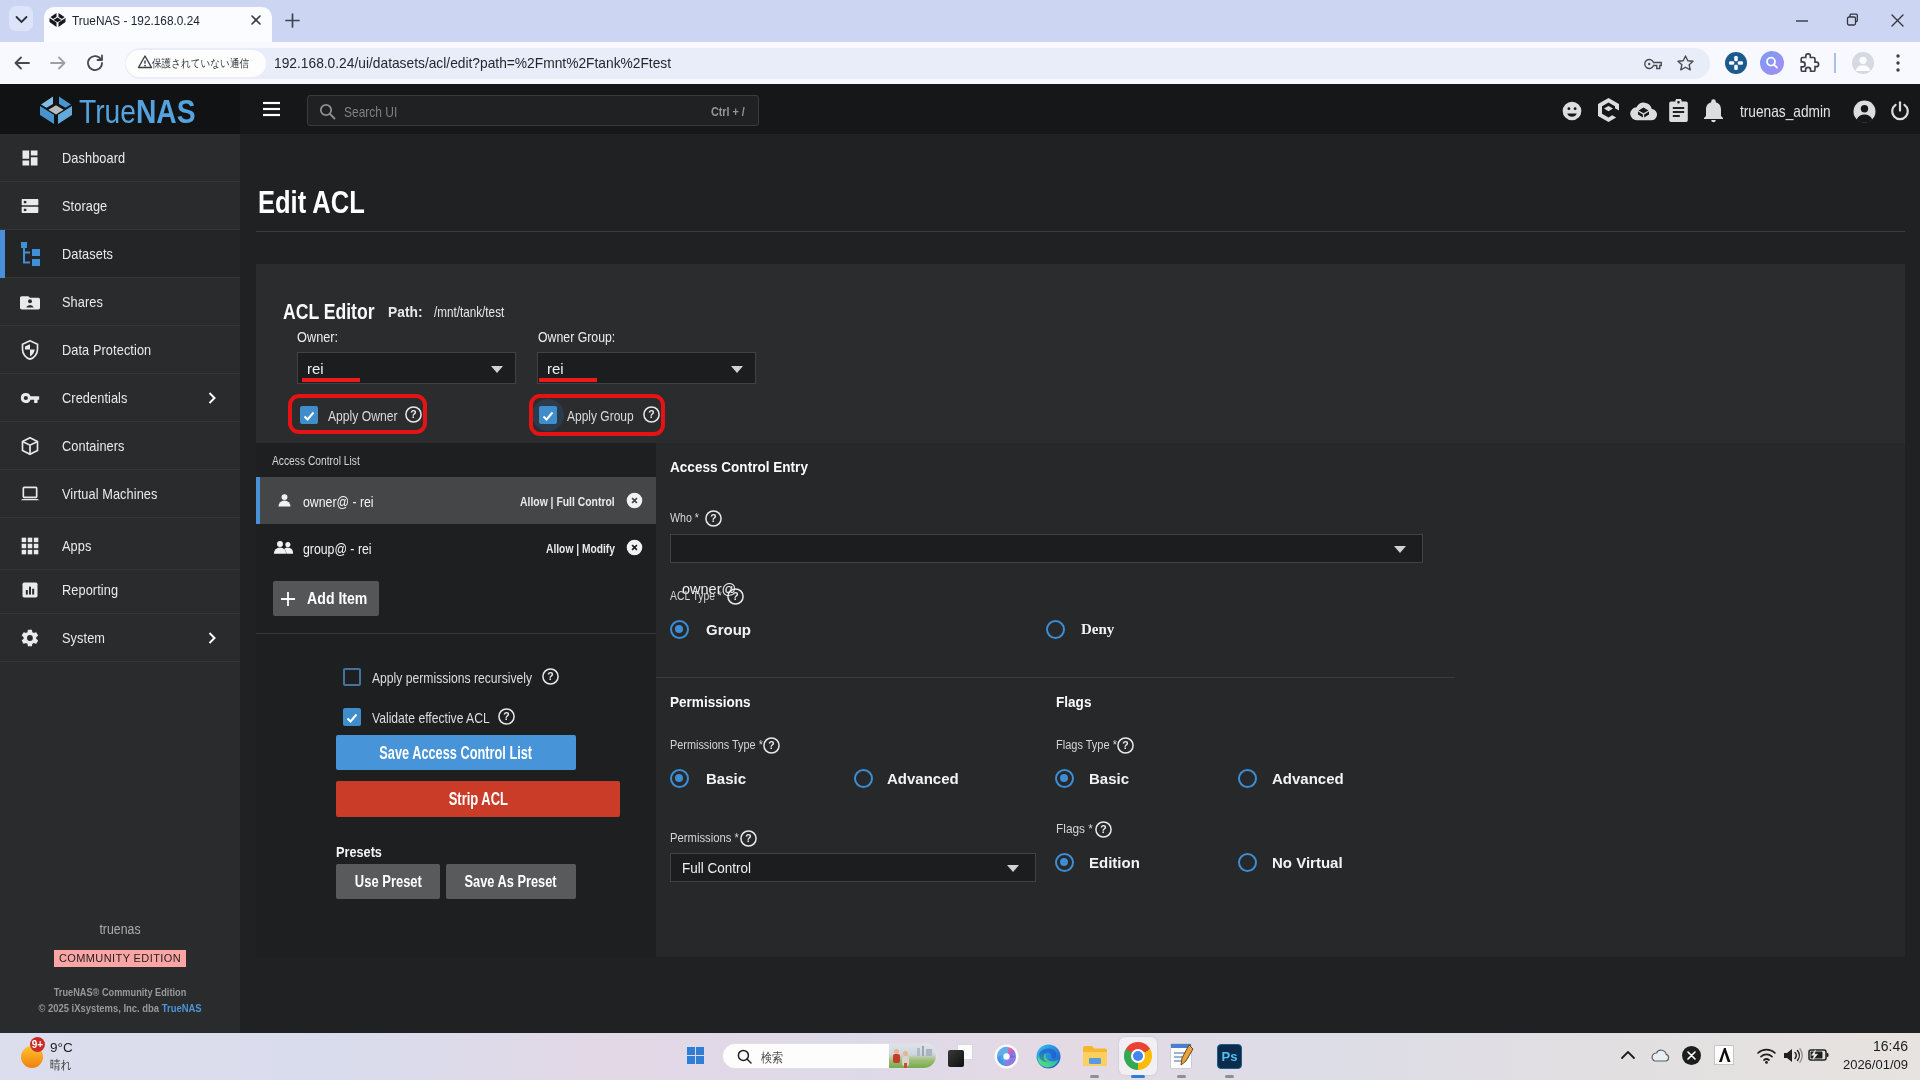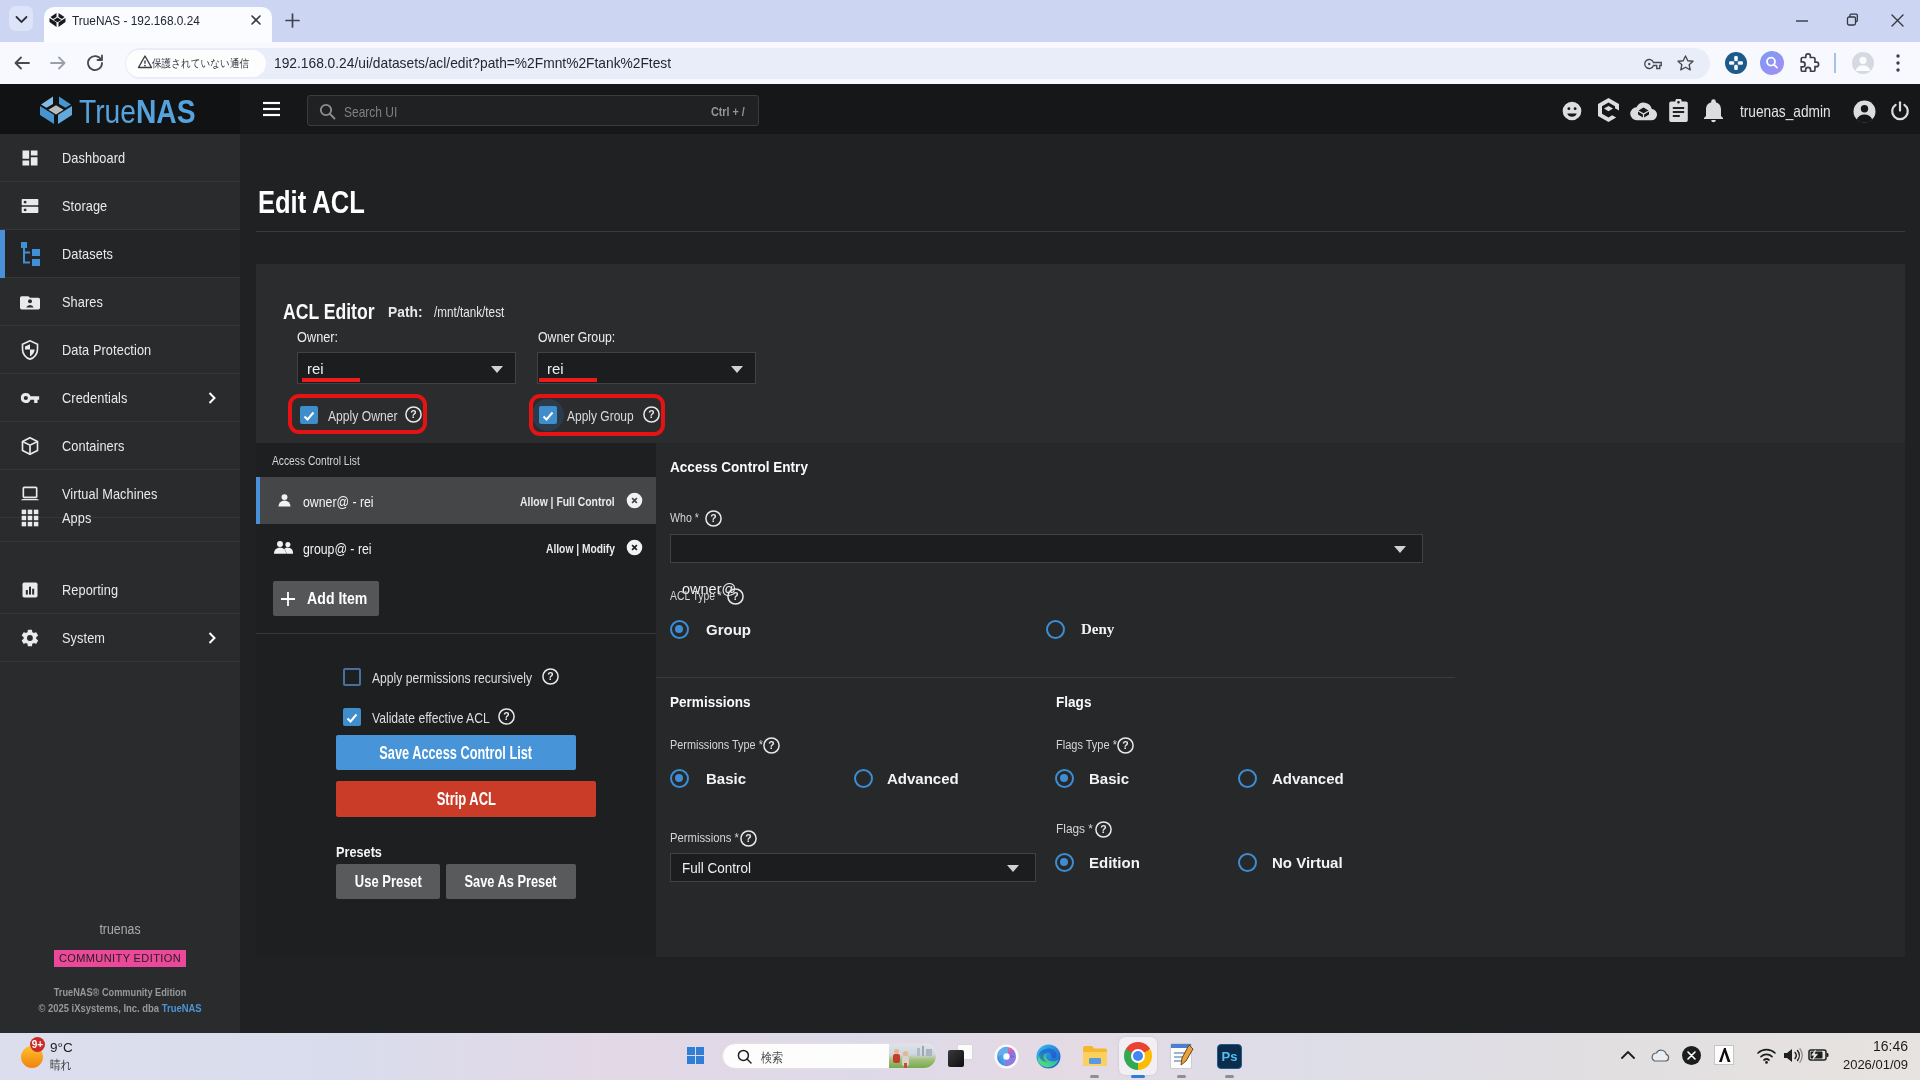--- a/index.html
+++ b/index.html
@@ -294,21 +294,21 @@
 </div>
 
 <div class="sbitem" style="top:470px;">
   <svg class="sbicon" viewBox="0 0 24 24">
       <rect x="4" y="4" width="16" height="12" rx="1" fill="none" stroke="#e9eaea" stroke-width="2"></rect>
       <path d="M1 19.5h22L21 18H3z" fill="#e9eaea"></path>
     </svg>
   <div class="sblabel">Virtual Machines</div>
 </div>
 
-<div class="sbitem" style="top:494px;">
+<div class="sbitem" style="top:522px;">
   <svg class="sbicon" viewBox="0 0 24 24" fill="#e9eaea">
       <g>
         <rect x="2" y="2" width="5.4" height="5.4"></rect>
         <rect x="9.3" y="2" width="5.4" height="5.4"></rect>
         <rect x="16.6" y="2" width="5.4" height="5.4"></rect>
         <rect x="2" y="9.3" width="5.4" height="5.4"></rect>
         <rect x="9.3" y="9.3" width="5.4" height="5.4"></rect>
         <rect x="16.6" y="9.3" width="5.4" height="5.4"></rect>
         <rect x="2" y="16.6" width="5.4" height="5.4"></rect>
         <rect x="9.3" y="16.6" width="5.4" height="5.4"></rect>
@@ -334,21 +334,21 @@
   <svg class="sbicon" viewBox="0 0 24 24" fill="#e9eaea">
       <path d="M19.4 13c.04-.32.06-.66.06-1s-.02-.68-.06-1l2.1-1.65a.5.5 0 0 0 .12-.64l-2-3.46a.5.5 0 0 0-.6-.22l-2.49 1a7.3 7.3 0 0 0-1.73-1l-.38-2.65A.49.49 0 0 0 13.9 2h-4a.49.49 0 0 0-.5.42L9 5.07c-.63.26-1.2.6-1.73 1l-2.49-1a.5.5 0 0 0-.6.22l-2 3.46a.5.5 0 0 0 .12.64L4.4 11c-.04.32-.06.66-.06 1s.02.68.06 1l-2.1 1.65a.5.5 0 0 0-.12.64l2 3.46c.12.22.38.3.6.22l2.49-1c.53.4 1.1.74 1.73 1l.38 2.65c.04.24.25.42.5.42h4c.25 0 .46-.18.5-.42l.38-2.65c.63-.26 1.2-.6 1.73-1l2.49 1c.22.08.48 0 .6-.22l2-3.46a.5.5 0 0 0-.12-.64zM11.9 15.5a3.5 3.5 0 1 1 0-7 3.5 3.5 0 0 1 0 7z"></path>
     </svg>
   <div class="sblabel">System</div>
   <svg class="sbchev" viewBox="0 0 12 12">
       <path d="M3.5 1l5 5-5 5" stroke="#fff" stroke-width="2" fill="none"></path>
     </svg>
 </div>
 
 <div class="abs" style="left:0;top:921px;width:240px;text-align:center;font-size:14px;color:#a9abac;transform:scaleX(0.88);">truenas</div>
-<div class="abs" style="left:54px;top:950px;width:132px;height:17px;background:#ec4899;color:#222;font-size:11px;font-weight:500;text-align:center;letter-spacing:0.4px;line-height:17px;white-space:nowrap;">COMMUNITY EDITION</div>
+<div class="abs" style="left:54px;top:950px;width:132px;height:17px;background:#fca5a5;color:#222;font-size:11px;font-weight:500;text-align:center;letter-spacing:0.4px;line-height:17px;white-space:nowrap;">COMMUNITY EDITION</div>
 <div class="abs" style="left:0;top:986px;width:240px;text-align:center;font-size:11.5px;font-weight:700;color:#96999b;transform:scaleX(0.8);white-space:nowrap;">TrueNAS® Community Edition</div>
 <div class="abs" style="left:0;top:1002px;width:240px;text-align:center;font-size:11.5px;font-weight:700;color:#96999b;transform:scaleX(0.82);white-space:nowrap;">© 2025 iXsystems, Inc. dba <span style="color:#4c94d6;">TrueNAS</span></div>
 
 <div class="abs" id="content"></div>
 <h1 class="abs pagetitle" style="left:258px;top:184px;">Edit ACL</h1>
 <div class="abs" style="left:256px;top:231px;width:1649px;height:1px;background:#3a3b3c;"></div>
 <div class="abs" id="card-top"></div>
 <div class="abs" id="card-left"></div>
 <div class="abs" id="card-right"></div>
 
@@ -437,21 +437,21 @@
     </svg>
 </div>
 <div class="abs" style="left:372px;top:709px;font-size:15px;color:#dcdedf;transform:scaleX(0.81);transform-origin:left;white-space:nowrap;">Validate effective ACL</div>
 <svg class="abs help" style="left:498px;top:708px;" viewBox="0 0 17 17">
     <circle cx="8.5" cy="8.5" r="7.6" fill="none" stroke="#e8e9e9" stroke-width="1.5"></circle>
     <text x="8.5" y="12" font-size="10.5" font-weight="700" fill="#e8e9e9" text-anchor="middle" font-family="Liberation Sans">?</text>
   </svg>
 <div class="btn" style="left:336px;top:735px;width:240px;height:35px;background:#4795d8;font-size:18.5px;">
     <span style="transform:scaleX(0.69)">Save Access Control List</span>
   </div>
-<div class="btn" style="left:336px;top:781px;width:260px;height:36px;background:#ca3c28;font-size:18.5px;">
+<div class="btn" style="left:336px;top:781px;width:284px;height:36px;background:#ca3c28;font-size:18.5px;">
     <span style="transform:scaleX(0.70)">Strip ACL</span>
   </div>
 <div class="abs" style="left:336px;top:843px;font-size:15.5px;font-weight:700;color:#f5f5f5;transform:scaleX(0.82);transform-origin:left;">Presets</div>
 <div class="btn" style="left:336px;top:864px;width:104px;height:35px;background:#595a5b;font-size:16px;">
     <span style="transform:scaleX(0.81)">Use Preset</span>
   </div>
 <div class="btn" style="left:446px;top:864px;width:130px;height:35px;background:#595a5b;font-size:16px;">
     <span style="transform:scaleX(0.80)">Save As Preset</span>
   </div>
 

